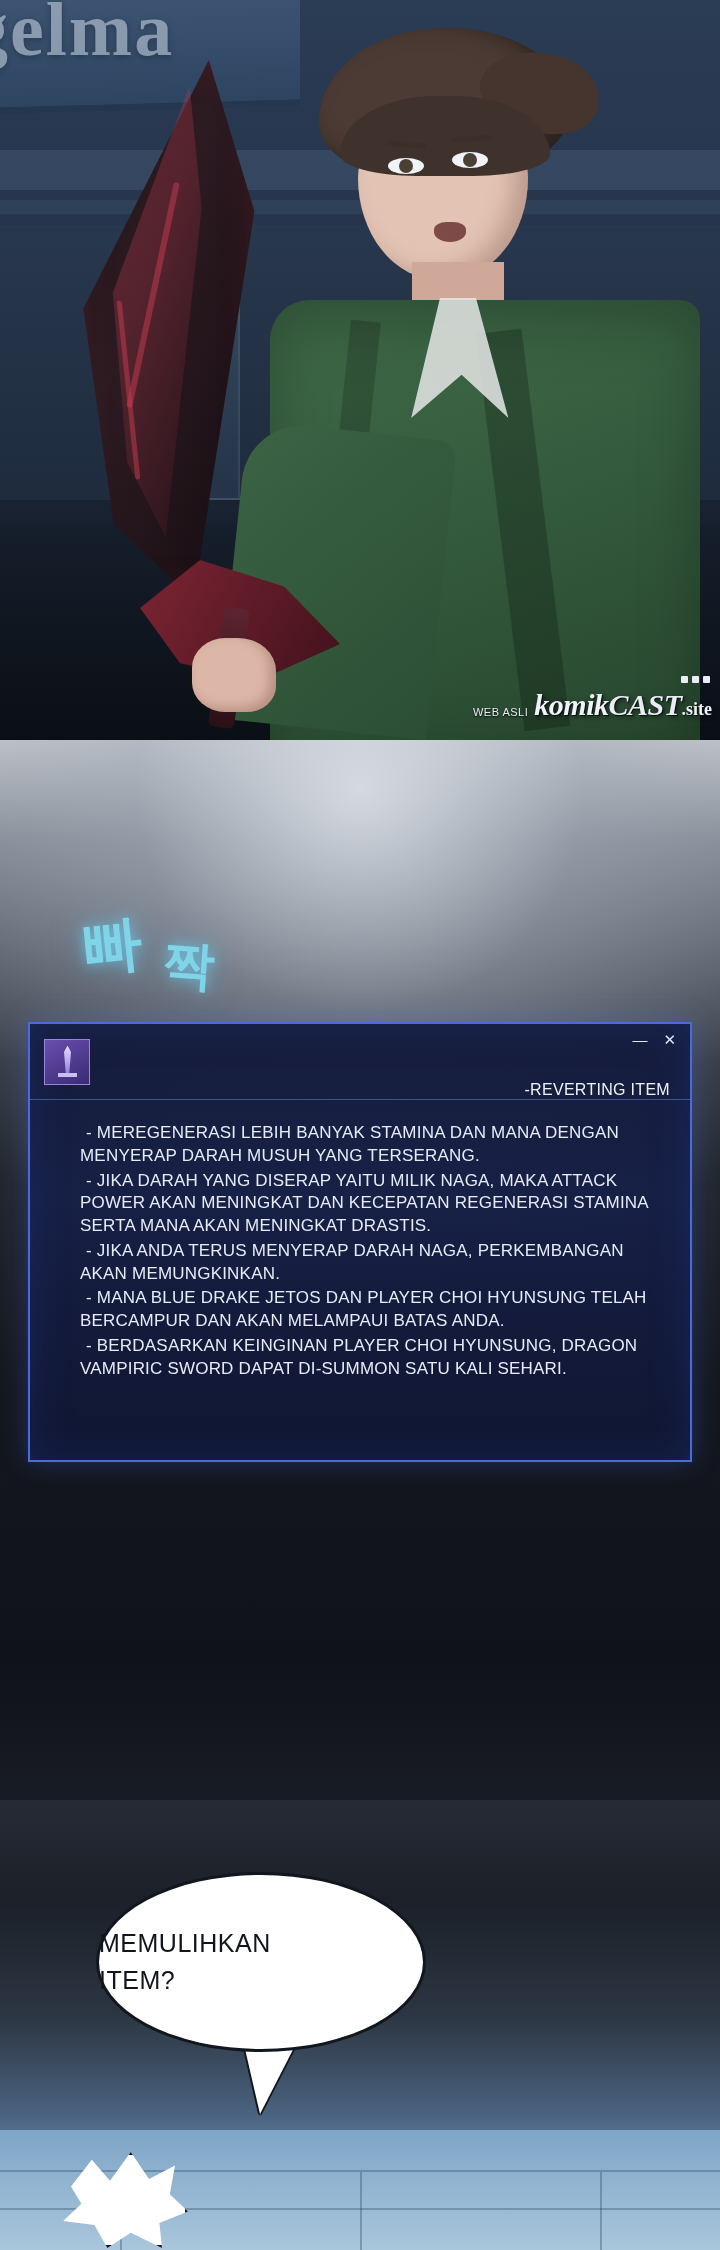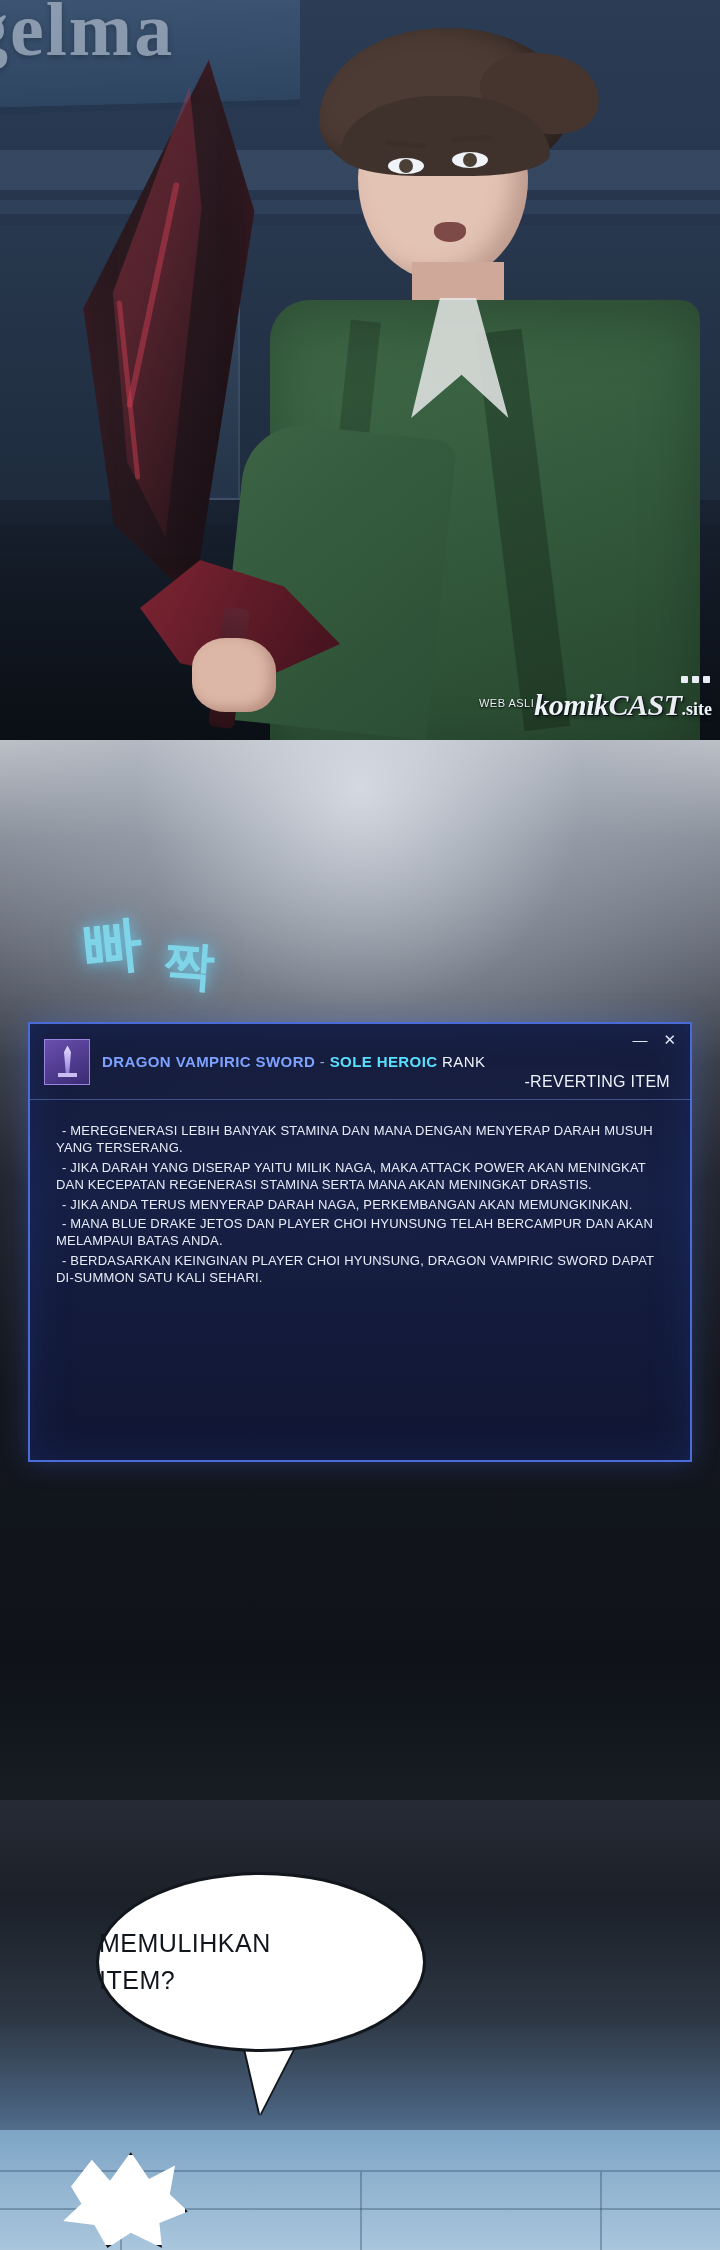--- a/index.html
+++ b/index.html
@@ -231,21 +231,22 @@
     background: rgba(200,60,80,.5);
     border-radius: 3px;
   }
   .sword-vein1 { left: 150px; top: 180px; width: 6px; height: 230px; transform: rotate(12deg); }
   .sword-vein2 { left: 126px; top: 300px; width: 5px; height: 180px; transform: rotate(-6deg); }
   
   .watermark {
     position: absolute;
     right: 8px; bottom: 18px;
     display: flex;
-    align-items: center;
+    align-items: flex-end;
+    gap: 6px;
   }
   .wm-web {
     font-size: 11px;
     color: #e9eef4;
     letter-spacing: .5px;
     padding-bottom: 4px;
     text-shadow: 0 1px 2px #000;
   }
   .wm-main {
     font-family: Liberation Serif, serif;
@@ -357,35 +358,36 @@
     letter-spacing: .4px;
     color: #e9eefb;
     white-space: nowrap;
   }
   .sw-title .nm { color: #7ea2ff; font-weight: bold; }
   .sw-title .sep { color: #8fa6d6; }
   .sw-title .rk { color: #59e0ff; font-weight: bold; }
   .sw-title .rank-word { color: #eef2fb; }
   .sw-subtitle {
     position: absolute;
-    right: 20px; bottom: 8px;
+    right: 20px; bottom: 0;
     font-size: 16px;
     color: #eef2fb;
     letter-spacing: .3px;
   }
   .sw-body {
     padding: 22px 26px 0 26px;
   }
   .sw-line {
     color: #e7ecf8;
-    font-size: 13px;
+    font-size: 17px;
     line-height: 1.34;
     letter-spacing: .2px;
     margin-bottom: 2px;
     text-indent: 6px;
+    margin-left: 24px;
   }
 
   
   .panel-bubble {
     position: absolute;
     left: 0; top: 1800px;
     width: 720px; height: 450px;
     background: linear-gradient(180deg, #262b35 0%, #1b2029 22%, #2c3642 48%, #4a6380 70%, #6f94b6 86%, #8fb4cf 100%);
     overflow: hidden;
   }
@@ -491,26 +493,20 @@
 
   <div class="panel-status">
 
     <div class="sfx">
       <span>빠</span><span class="s2">짝</span>
     </div>
 
     <div class="status-window">
       <div class="sw-titlebar">
         <div class="sw-icon"></div>
-        <div class="sw-title">
-          <span class="nm">DRAGON VAMPIRIC SWORD</span>
-          <span class="sep">-</span>
-          <span class="rk">SOLE HEROIC</span>
-          <span class="rank-word">RANK</span>
-        </div>
         <div class="sw-controls">
           <span class="sw-ctrl">—</span>
           <span class="sw-ctrl">✕</span>
         </div>
         <div class="sw-subtitle">-REVERTING ITEM</div>
       </div>
 
       <div class="sw-body">
         <div class="sw-line">- MEREGENERASI LEBIH BANYAK STAMINA DAN MANA DENGAN MENYERAP DARAH MUSUH YANG TERSERANG.</div>
         <div class="sw-line">- JIKA DARAH YANG DISERAP YAITU MILIK NAGA, MAKA ATTACK POWER AKAN MENINGKAT DAN KECEPATAN REGENERASI STAMINA SERTA MANA AKAN MENINGKAT DRASTIS.</div>

